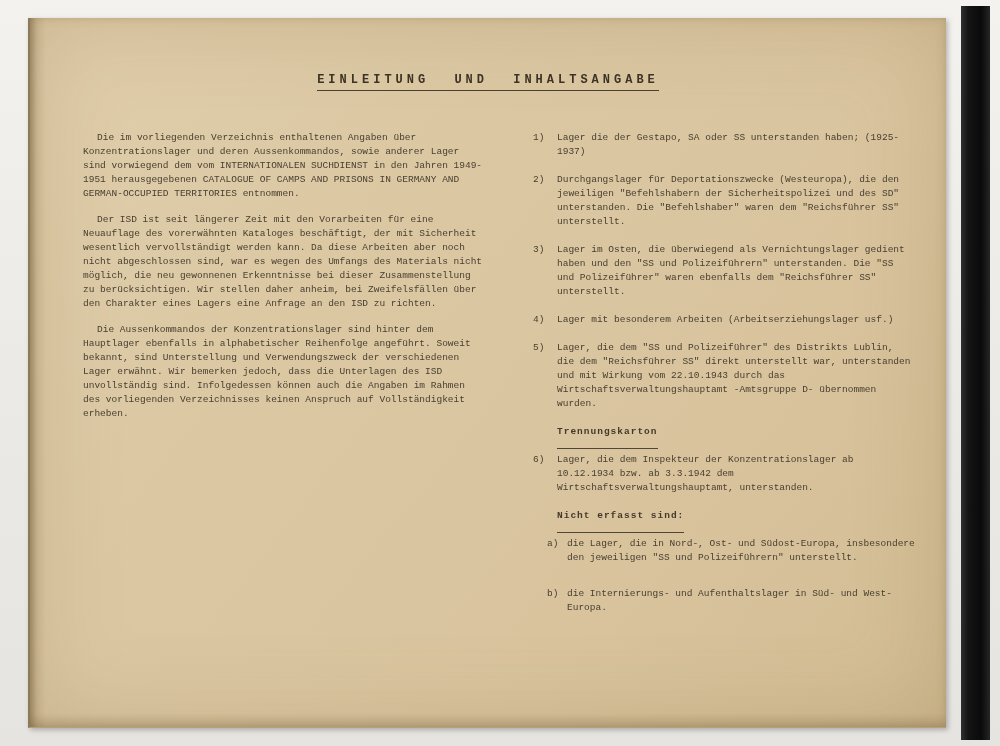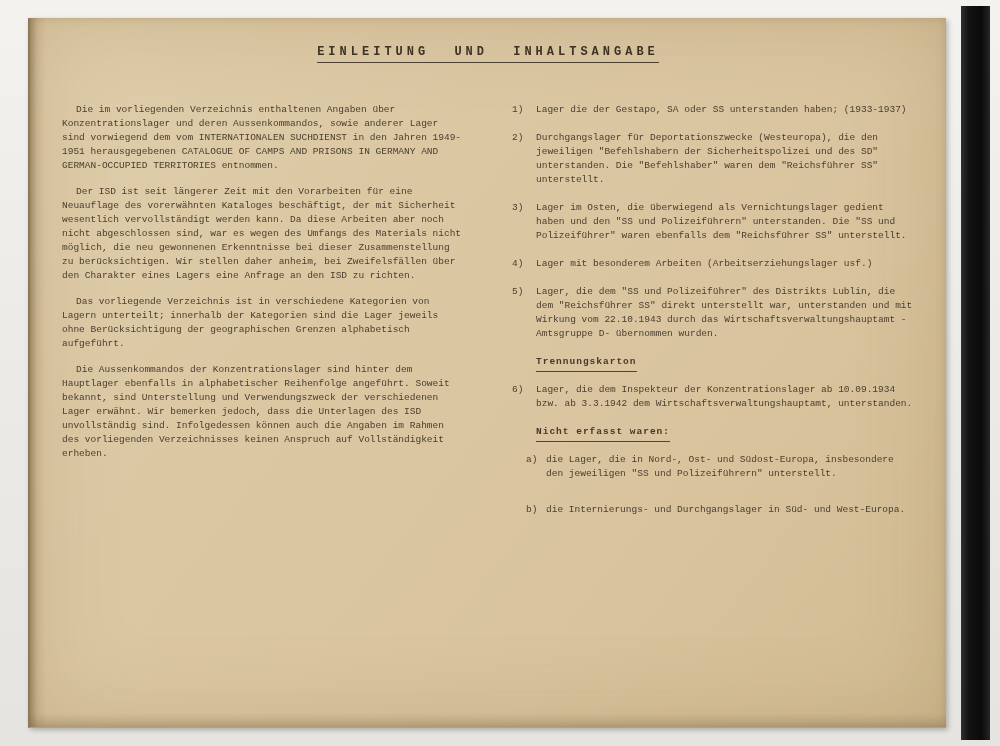--- a/index.html
+++ b/index.html
@@ -30,34 +30,34 @@
   .paper::before {
     content:""; position:absolute; left:0; top:0; bottom:0; width:16px;
     background:linear-gradient(90deg,rgba(108,86,52,0.45),rgba(108,86,52,0.12) 45%,transparent);
     pointer-events:none;
   }
   .paper::after {
     content:""; position:absolute; left:0; right:0; bottom:0; height:14px;
     background:linear-gradient(0deg,rgba(108,86,52,0.22),transparent);
     pointer-events:none;
   }
-  .title-wrap { text-align:center; padding-top:24px; }
+  .title-wrap { text-align:center; padding-top:52px; }
   .title {
     display:inline-block;
     font-size:12px; font-weight:bold;
     letter-spacing:4px; word-spacing:14px;
     color:#3c3325;
     border-bottom:1px solid #4a4030;
     padding-bottom:3px;
   }
   .columns {
     display:flex; gap:50px;
     padding:40px 30px 0 32px;
   }
-  .col-left { width:400px; flex:none; }
+  .col-left { width:400px; flex:none;margin-left:21px; }
   .col-right { flex:1; }
   .para {
     font-size:9.5px; line-height:14px;
     color:#4a4031;
     text-indent:14px;
     margin-bottom:12px;
   }
   .item {
     display:flex;
     font-size:9.5px; line-height:14px;
@@ -70,50 +70,49 @@
   .sub-item .num { width:20px; }
   .sub-item.extra-gap { margin-top:22px; }
   .subhead {
     font-size:9.5px; line-height:14px;
     color:#45392a;
     margin:2px 0 14px 24px;
     font-weight:bold;
   }
   .subhead span {
     border-bottom:1px solid #514634;
-    padding-bottom:4px;
+    padding-bottom:11px;
     letter-spacing:1px;
   }
 </style>
 </head>
 <body>
 
 <div class="scan">
   <div class="black-strip"></div>
 
   <div class="paper">
 
     <div class="title-wrap">
       <span class="title">EINLEITUNG UND INHALTSANGABE</span>
     </div>
 
     <div class="columns">
 
       <div class="col-left">
         <p class="para">Die im vorliegenden Verzeichnis enthaltenen Angaben über Konzentrationslager und deren Aussenkommandos, sowie anderer Lager sind vorwiegend dem vom INTERNATIONALEN SUCHDIENST in den Jahren 1949-1951 herausgegebenen CATALOGUE OF CAMPS AND PRISONS IN GERMANY AND GERMAN-OCCUPIED TERRITORIES entnommen.</p>
         <p class="para">Der ISD ist seit längerer Zeit mit den Vorarbeiten für eine Neuauflage des vorerwähnten Kataloges beschäftigt, der mit Sicherheit wesentlich vervollständigt werden kann. Da diese Arbeiten aber noch nicht abgeschlossen sind, war es wegen des Umfangs des Materials nicht möglich, die neu gewonnenen Erkenntnisse bei dieser Zusammenstellung zu berücksichtigen. Wir stellen daher anheim, bei Zweifelsfällen über den Charakter eines Lagers eine Anfrage an den ISD zu richten.</p>
-        <p class="para">Das vorliegende Verzeichnis ist in verschiedene Kategorien von Lagern unterteilt; innerhalb der Kategorien sind die Lager jeweils ohne Berücksichtigung der geographischen Grenzen alphabetisch aufgeführt.</p>
         <p class="para">Die Aussenkommandos der Konzentrationslager sind hinter dem Hauptlager ebenfalls in alphabetischer Reihenfolge angeführt. Soweit bekannt, sind Unterstellung und Verwendungszweck der verschiedenen Lager erwähnt. Wir bemerken jedoch, dass die Unterlagen des ISD unvollständig sind. Infolgedessen können auch die Angaben im Rahmen des vorliegenden Verzeichnisses keinen Anspruch auf Vollständigkeit erheben.</p>
       </div>
 
       <div class="col-right">
 
         <div class="item">
           <span class="num">1)</span>
-          <span class="txt">Lager die der Gestapo, SA oder SS unterstanden haben; (1933-1937)</span>
+          <span class="txt">Lager die der Gestapo, SA oder SS unterstanden haben; (1925-1937)</span>
         </div>
 
         <div class="item">
           <span class="num">2)</span>
           <span class="txt">Durchgangslager für Deportationszwecke (Westeuropa), die den jeweiligen "Befehlshabern der Sicherheitspolizei und des SD" unterstanden. Die "Befehlshaber" waren dem "Reichsführer SS" unterstellt.</span>
         </div>
 
         <div class="item">
           <span class="num">3)</span>
           <span class="txt">Lager im Osten, die überwiegend als Vernichtungslager gedient haben und den "SS und Polizeiführern" unterstanden. Die "SS und Polizeiführer" waren ebenfalls dem "Reichsführer SS" unterstellt.</span>
@@ -128,33 +127,33 @@
           <span class="num">5)</span>
           <span class="txt">Lager, die dem "SS und Polizeiführer" des Distrikts Lublin, die dem "Reichsführer SS" direkt unterstellt war, unterstanden und mit Wirkung vom 22.10.1943 durch das Wirtschaftsverwaltungshauptamt -Amtsgruppe D- übernommen wurden.</span>
         </div>
 
         <div class="subhead">
           <span>Trennungskarton</span>
         </div>
 
         <div class="item">
           <span class="num">6)</span>
-          <span class="txt">Lager, die dem Inspekteur der Konzentrationslager ab 10.09.1934 bzw. ab 3.3.1942 dem Wirtschaftsverwaltungshauptamt, unterstanden.</span>
+          <span class="txt">Lager, die dem Inspekteur der Konzentrationslager ab 10.12.1934 bzw. ab 3.3.1942 dem Wirtschaftsverwaltungshauptamt, unterstanden.</span>
         </div>
 
         <div class="subhead">
-          <span>Nicht erfasst waren:</span>
+          <span>Nicht erfasst sind:</span>
         </div>
 
         <div class="item sub-item">
           <span class="num">a)</span>
           <span class="txt">die Lager, die in Nord-, Ost- und Südost-Europa, insbesondere den jeweiligen "SS und Polizeiführern" unterstellt.</span>
         </div>
 
         <div class="item sub-item extra-gap">
           <span class="num">b)</span>
-          <span class="txt">die Internierungs- und Durchgangslager in Süd- und West-Europa.</span>
+          <span class="txt">die Internierungs- und Aufenthaltslager in Süd- und West-Europa.</span>
         </div>
 
       </div>
     </div>
   </div>
 </div>
 
 </body></html>

